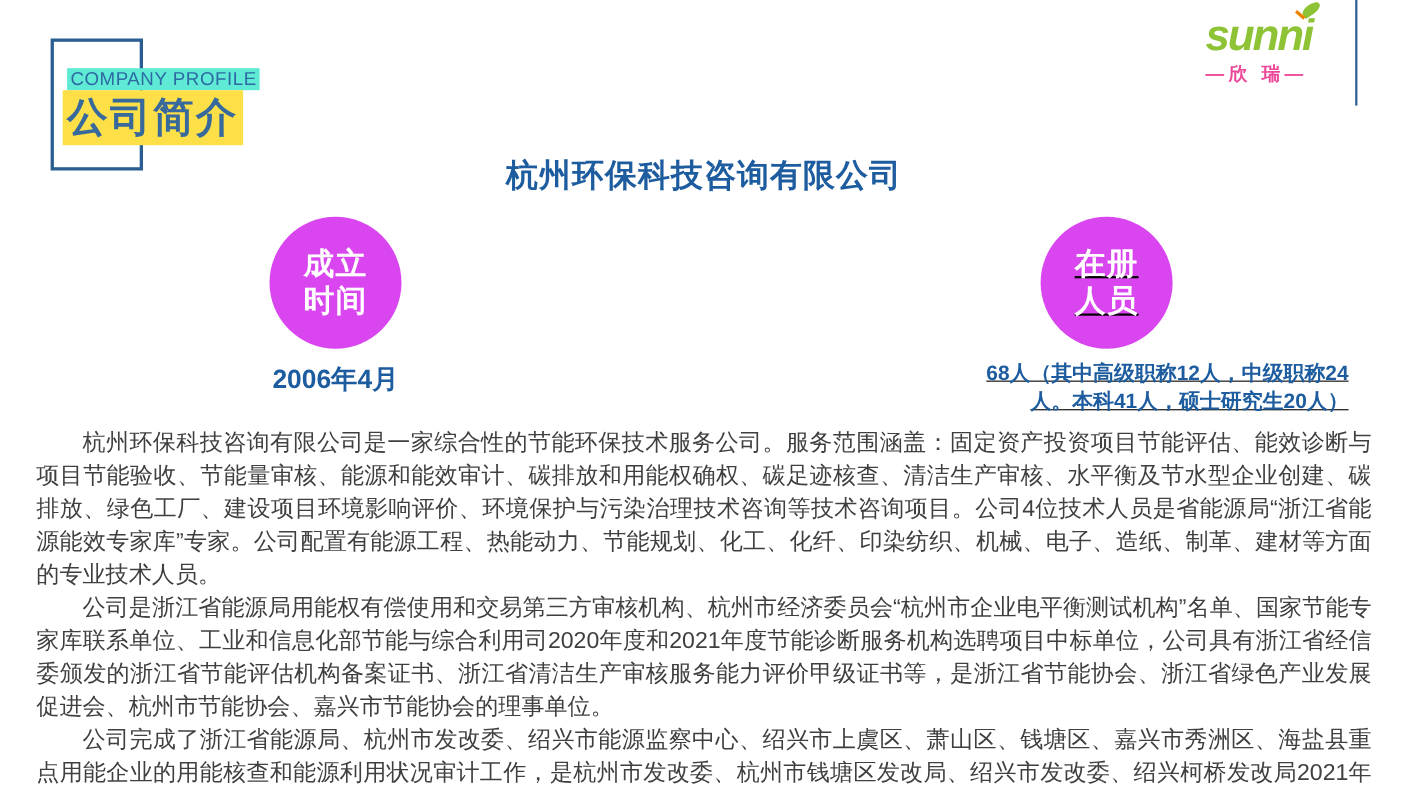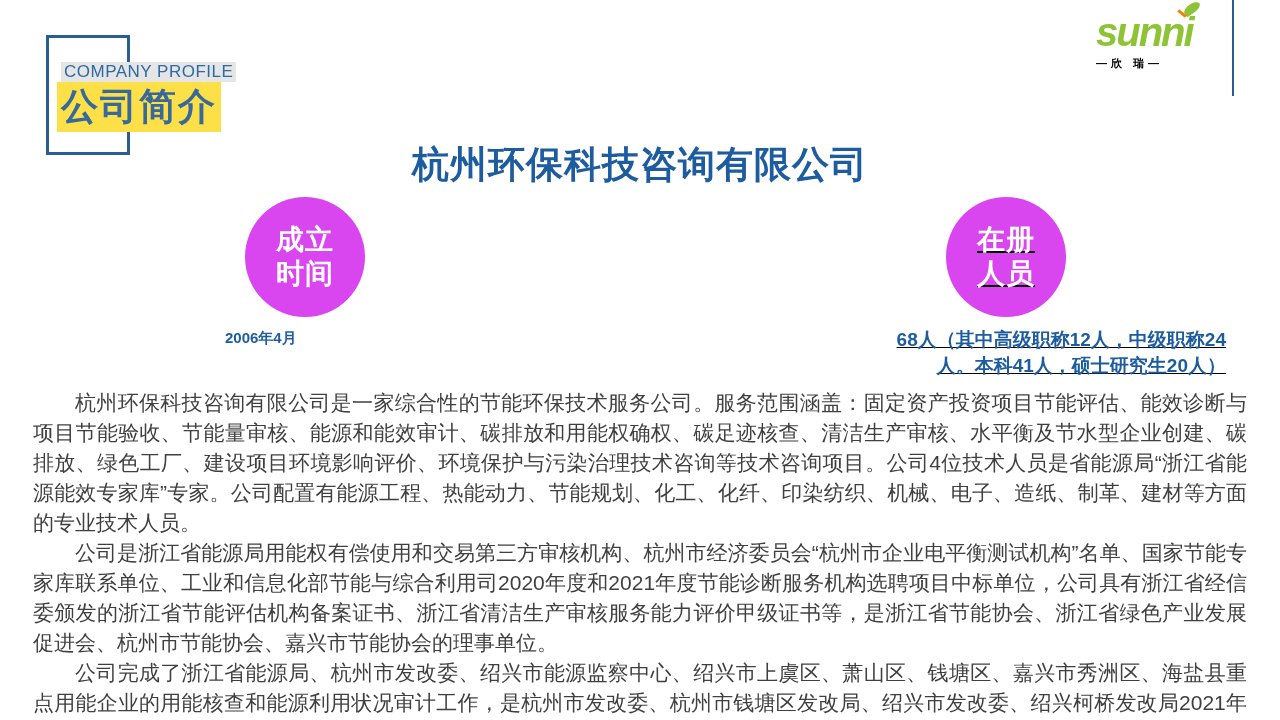--- a/index.html
+++ b/index.html
@@ -11,21 +11,21 @@
 
   
   .title-block{position:absolute;left:0;top:0;width:260px;height:170px;}
   .box-outline{
     position:absolute;left:46px;top:35px;width:78px;height:114px;
     border:3px solid #2a5d92;background:transparent;
   }
   .eyebrow{
     position:absolute;left:61px;top:62px;
     font-size:17px;letter-spacing:0.5px;color:#2d6aa3;
-    background:#e5e5e5;padding:0 3px;white-space:nowrap;
+    background:#5eead4;padding:0 3px;white-space:nowrap;
   }
   .cn-title{
     position:absolute;left:57px;top:82px;
     font-size:37px;font-weight:bold;color:#38699c;
     background:#fde047;padding:0 4px;white-space:nowrap;letter-spacing:2px;
   }
 
   
   .logo{position:absolute;left:1096px;top:12px;width:132px;text-align:left;}
   .logo-brand{
@@ -36,48 +36,48 @@
   .logo-leaf{
     position:absolute;right:-8px;top:-8px;width:18px;height:9px;
     background:#8dc334;border-radius:50% 50% 50% 0;
     transform:rotate(-35deg);
   }
   .logo-stem{
     position:absolute;right:6px;top:0px;width:10px;height:3px;
     background:#ef8200;transform:rotate(40deg);
   }
   .logo-sub{
-    margin-top:4px;font-size:11px;font-weight:bold;color:#000000;
+    margin-top:4px;font-size:17px;font-weight:bold;color:#ec4899;
     letter-spacing:4px;white-space:nowrap;
   }
   .corner-line{
     position:absolute;left:1232px;top:0;width:2px;height:96px;background:#2a5d92;
   }
 
   
   .company-title{
     position:absolute;left:0;top:140px;width:1280px;text-align:center;
-    font-size:37px;font-weight:bold;color:#1d5c9e;letter-spacing:1px;
+    font-size:29px;font-weight:bold;color:#1d5c9e;letter-spacing:1px;
   }
 
   
   .stat{position:absolute;top:197px;}
   .stat-1{left:225px;width:160px;}
   .stat-2{left:550px;width:160px;}
   .stat-3{left:876px;width:350px;text-decoration:underline;}
   .circle{
     width:120px;height:120px;border-radius:50%;background:#d946ef;
     color:#fff;display:flex;flex-direction:column;align-items:center;justify-content:center;
     font-size:28px;font-weight:bold;line-height:1.2;letter-spacing:1px;
     margin:0 auto;
   }
   .stat-3 .circle{margin:0 0 0 70px;}
   .stat-caption{
-    margin-top:12px;text-align:left;
-    font-size:15px;font-weight:bold;color:#1d5c9e;white-space:nowrap;
+    margin-top:12px;text-align:center;
+    font-size:24px;font-weight:bold;color:#1d5c9e;white-space:nowrap;
   }
   .stat-caption-wide{
     margin-top:10px;text-align:right;
     font-size:19px;font-weight:bold;color:#1d5c9e;line-height:1.38;
     white-space:normal;
   }
 
   
   .body-text{
     position:absolute;left:33px;top:388px;width:1214px;

